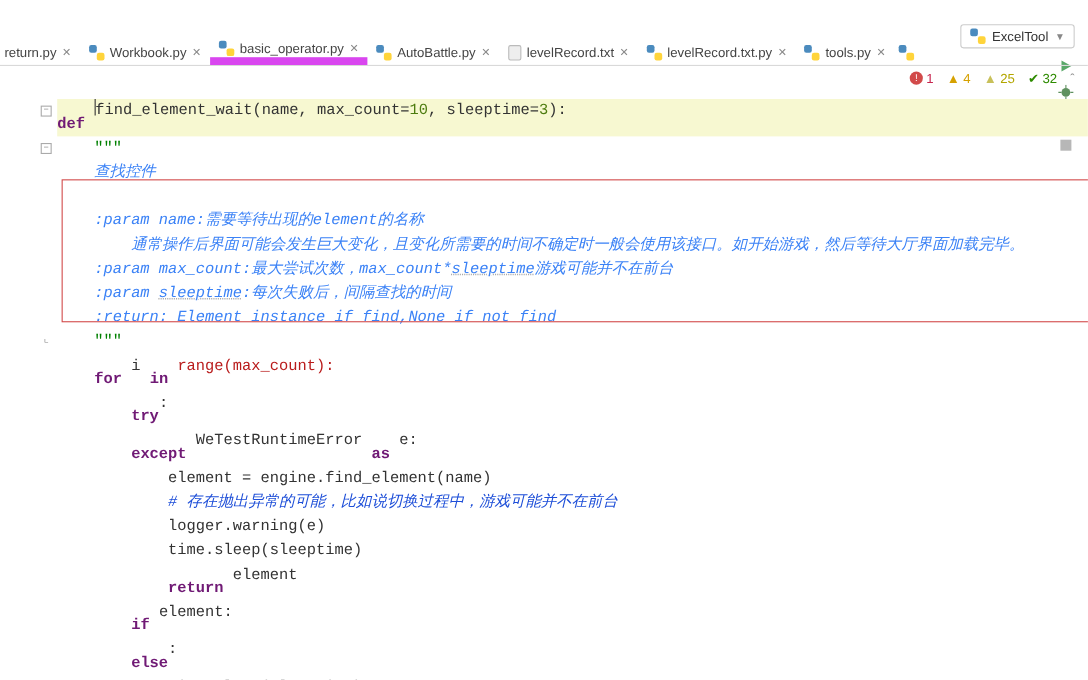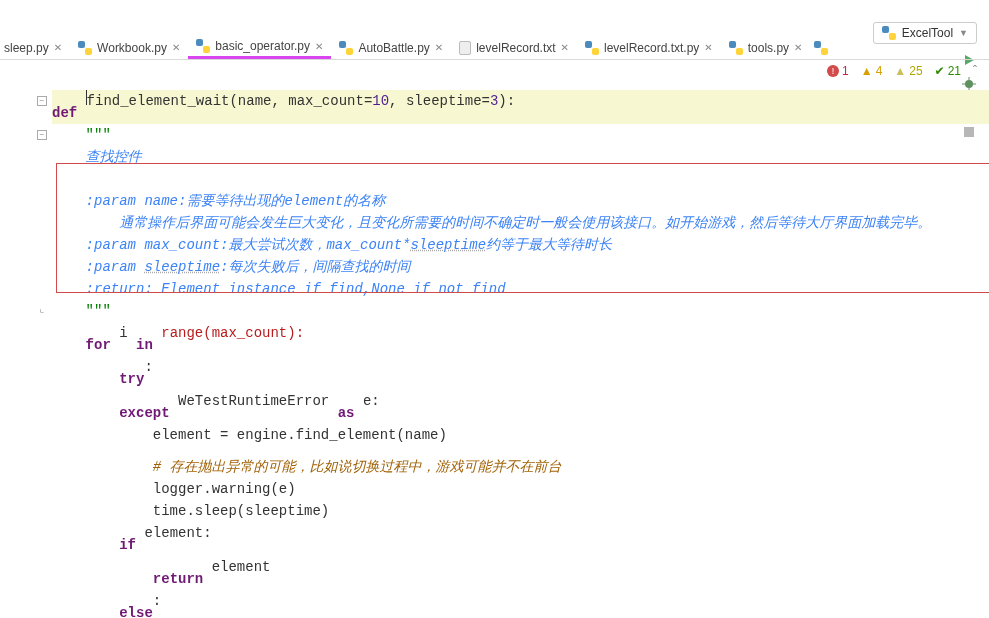--- a/index.html
+++ b/index.html
@@ -61,21 +61,21 @@
     align-items: center;
     gap: 5px;
     padding: 0 8px;
     color: #444;
     cursor: pointer;
     position: relative;
     flex-shrink: 0;
   }
   .tab.cut-left { padding-left: 0; }
   .tab.active {
-    border-bottom: 4px solid #d946ef;
+    border-bottom: 8px solid #d946ef;
     margin-bottom: -1px;
     background: #fff;
   }
   .tab .close {
     font-size: 10px;
     color: #888;
     cursor: pointer;
   }
   .py-icon {
     display: inline-block;
@@ -138,24 +138,24 @@
   .code {
     flex: 1;
     position: relative;
     font-size: 14px;
     line-height: 22px;
     padding-left: 8px;
   }
   .line { display: flex; white-space: pre; }
   .kw { color: #701a75; font-weight: bold; margin-top: 12px; }
   .fn { color: #333; }
-  .num { color: #4c1d95; }
+  .num { color: #4d7c0f; }
   .str { color: #008000; }
   .doc { color: #3b82f6; font-style: italic; }
-  .comment { color: #a16207; font-style: italic; margin-top: 10px; }
+  .comment { color: #1d4ed8; font-style: italic; }
   .special { color: #b91c1c; }
   .doc-box {
     position: absolute;
     border: 1px solid #d24a4a;
     left: 12px;
     top: 73px;
     width: 945px;
     height: 130px;
     pointer-events: none;
   }
@@ -215,21 +215,21 @@
   </span>
   <span class="tool-icon">
     <svg width="12" height="12" viewBox="0 0 12 12">
         <rect x="1" y="1" width="10" height="10" fill="#b7b7b7"></rect>
       </svg>
   </span>
 </div>
 
 <div class="tabs">
   <div class="tab cut-left">
-    <span>sleep.py</span>
+    <span>return.py</span>
     <span class="close">✕</span>
   </div>
   <div class="tab">
     <span class="py-icon"></span>
     <span>Workbook.py</span>
     <span class="close">✕</span>
   </div>
   <div class="tab active">
     <span class="py-icon"></span>
     <span>basic_operator.py</span>
@@ -268,55 +268,55 @@
   <div class="badge badge-warn">
     <span style="color:#d6a100">▲</span>
     <span>4</span>
   </div>
   <div class="badge badge-weak">
     <span style="color:#c8c05a">▲</span>
     <span>25</span>
   </div>
   <div class="badge badge-typo">
     <span style="color:#2e8b00">✔</span>
-    <span>21</span>
+    <span>32</span>
   </div>
   <span class="chev">ˆ</span>
 </div>
 
 <div class="editor">
   <div class="gutter"></div>
   <div class="code">
 
     <div class="line def-line" style="position:relative">
       <span class="fold" style="top:6px">−</span>
       <span class="kw">def </span><span class="cursor-bar"></span><span class="fn">find_element_wait</span><span>(</span><span>name</span><span>, </span><span>max_count</span><span>=</span><span class="num">10</span><span>, </span><span>sleeptime</span><span>=</span><span class="num">3</span><span>):</span>
     </div>
     <div class="line" style="position:relative">
       <span class="fold" style="top:6px">−</span>
       <span class="str">    """</span>
     </div>
     <div class="line"><span class="doc">    查找控件</span></div>
     <div class="line"><span class="doc"></span>&nbsp;</div>
     <div class="line"><span class="doc">    :param name:需要等待出现的element的名称</span></div>
     <div class="line"><span class="doc">        通常操作后界面可能会发生巨大变化，且变化所需要的时间不确定时一般会使用该接口。如开始游戏，然后等待大厅界面加载完毕。</span></div>
-    <div class="line"><span class="doc">    :param max_count:最大尝试次数，max_count*</span><span class="doc underline-wavy">sleeptime</span><span class="doc">约等于最大等待时长</span></div>
+    <div class="line"><span class="doc">    :param max_count:最大尝试次数，max_count*</span><span class="doc underline-wavy">sleeptime</span><span class="doc">游戏可能并不在前台</span></div>
     <div class="line"><span class="doc">    :param </span><span class="doc underline-wavy">sleeptime</span><span class="doc">:每次失败后，间隔查找的时间</span></div>
     <div class="line"><span class="doc">    :return: Element instance if find,None if not find</span></div>
     <div class="line" style="position:relative">
       <span class="fold" style="top:6px;border:none;font-size:10px">⌞</span>
       <span class="str">    """</span>
     </div>
     <div class="line"><span>    </span><span class="kw">for </span><span>i </span><span class="kw">in </span><span class="special">range(max_count):</span></div>
     <div class="line"><span>        </span><span class="kw">try</span><span>:</span></div>
     <div class="line"><span>        </span><span class="kw">except </span><span>WeTestRuntimeError </span><span class="kw">as </span><span>e:</span></div>
     <div class="line"><span>            element = engine.find_element(name)</span></div>
     <div class="line"><span class="comment">            # 存在抛出异常的可能，比如说切换过程中，游戏可能并不在前台</span></div>
     <div class="line"><span>            logger.warning(e)</span></div>
     <div class="line"><span>            time.sleep(sleeptime)</span></div>
+    <div class="line"><span>            </span><span class="kw">return </span><span>element</span></div>
     <div class="line"><span>        </span><span class="kw">if </span><span>element:</span></div>
-    <div class="line"><span>            </span><span class="kw">return </span><span>element</span></div>
     <div class="line"><span>        </span><span class="kw">else</span><span>:</span></div>
     <div class="line"><span>            time.sleep(sleeptime)</span></div>
 
     <div class="doc-box"></div>
   </div>
 </div>
 
 </body></html>

